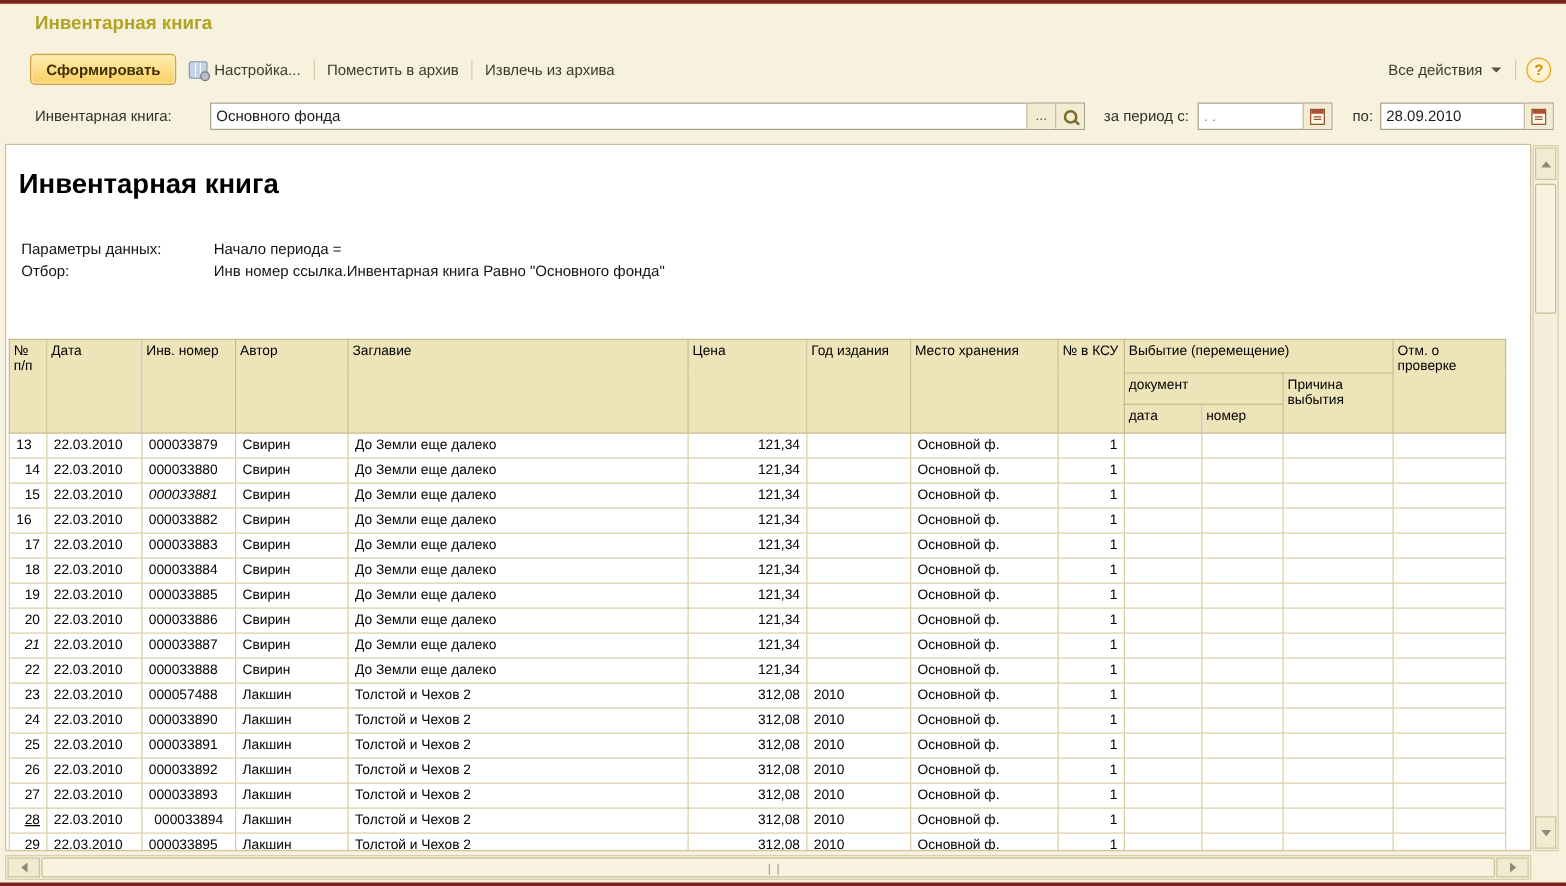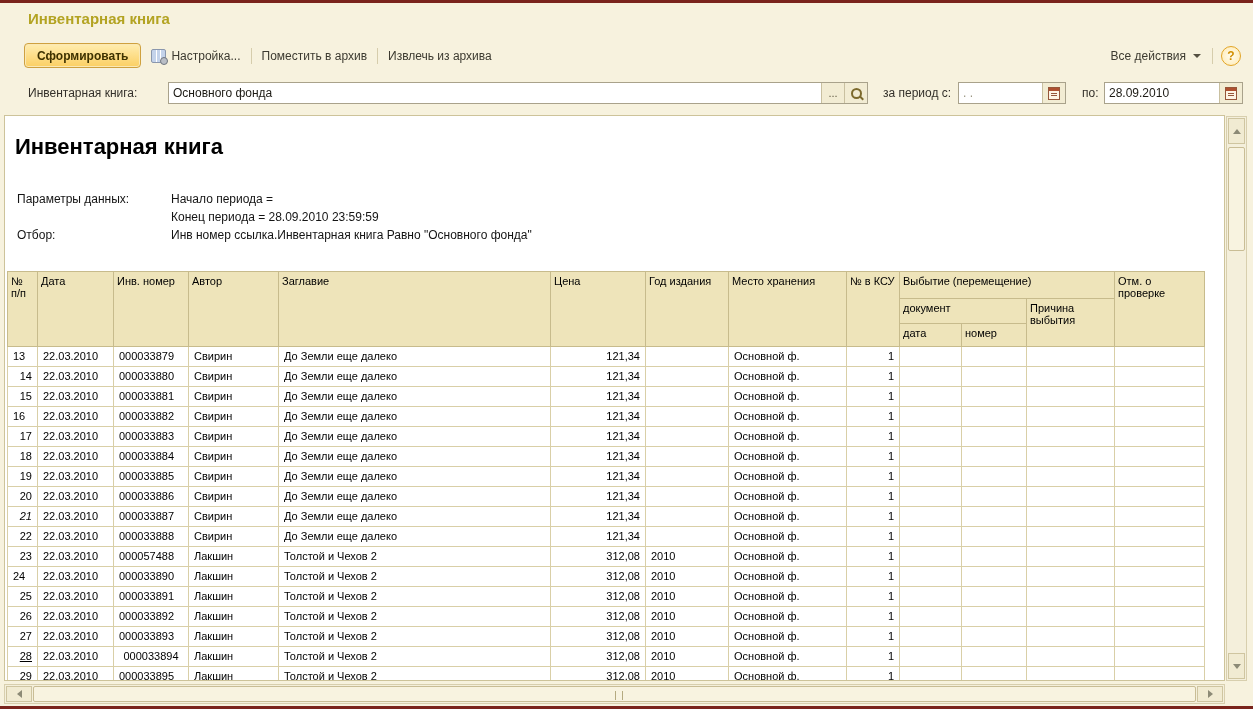--- a/index.html
+++ b/index.html
@@ -130,24 +130,20 @@
   </div>
 
   <div class="report-viewport">
     <h1>Инвентарная книга</h1>
     <div class="params">
       <div class="param-row">
         <span class="plabel">Параметры данных:</span>
         <span>Начало периода =</span>
       </div>
       <div class="param-row">
-        <span class="plabel"></span>
-        <span>Конец периода = 28.09.2010 23:59:59</span>
-      </div>
-      <div class="param-row">
         <span class="plabel">Отбор:</span>
         <span>Инв номер ссылка.Инвентарная книга Равно "Основного фонда"</span>
       </div>
     </div>
 
     <table class="grid">
       <colgroup>
         <col style="width:30px">
           <col style="width:76px">
           <col style="width:75px">
@@ -212,21 +208,21 @@
             <td style="text-align: left;">Основной ф.</td>
             <td style="text-align: right;">1</td>
             <td style="text-align: left;"></td>
             <td style="text-align: left;"></td>
             <td style="text-align: left;"></td>
             <td style="text-align: left;"></td>
           </tr>
           <tr>
             <td style="text-align: right;">15</td>
             <td style="text-align: left;">22.03.2010</td>
-            <td style="text-align: left;">000033881</td>
+            <td style="text-align: left; font-style: italic;">000033881</td>
             <td style="text-align: left;">Свирин</td>
             <td style="text-align: left;">До Земли еще далеко</td>
             <td style="text-align: right;">121,34</td>
             <td style="text-align: left;"></td>
             <td style="text-align: left;">Основной ф.</td>
             <td style="text-align: right;">1</td>
             <td style="text-align: left;"></td>
             <td style="text-align: left;"></td>
             <td style="text-align: left;"></td>
             <td style="text-align: left;"></td>
@@ -345,21 +341,21 @@
             <td style="text-align: right;">312,08</td>
             <td style="text-align: left;">2010</td>
             <td style="text-align: left;">Основной ф.</td>
             <td style="text-align: right;">1</td>
             <td style="text-align: left;"></td>
             <td style="text-align: left;"></td>
             <td style="text-align: left;"></td>
             <td style="text-align: left;"></td>
           </tr>
           <tr>
-            <td style="text-align: left;">24</td>
+            <td style="text-align: right;">24</td>
             <td style="text-align: left;">22.03.2010</td>
             <td style="text-align: left;">000033890</td>
             <td style="text-align: left;">Лакшин</td>
             <td style="text-align: left;">Толстой и Чехов 2</td>
             <td style="text-align: right;">312,08</td>
             <td style="text-align: left;">2010</td>
             <td style="text-align: left;">Основной ф.</td>
             <td style="text-align: right;">1</td>
             <td style="text-align: left;"></td>
             <td style="text-align: left;"></td>

